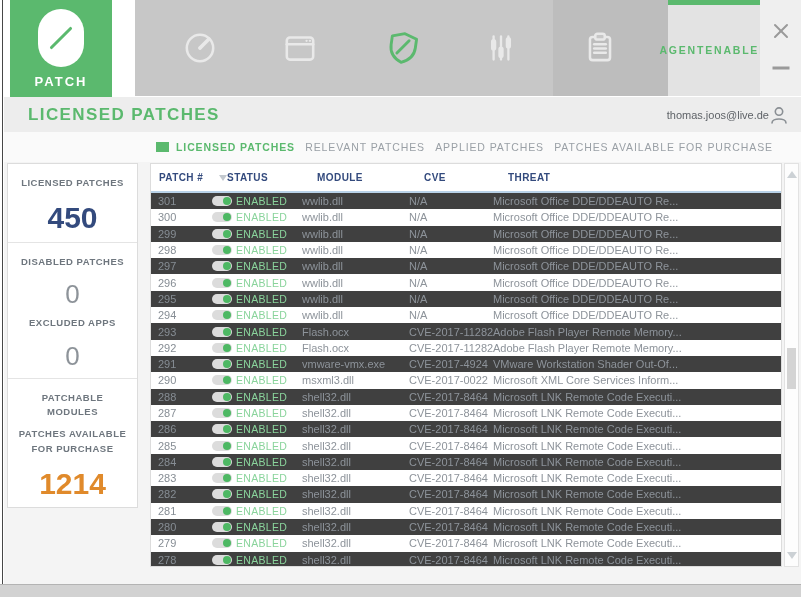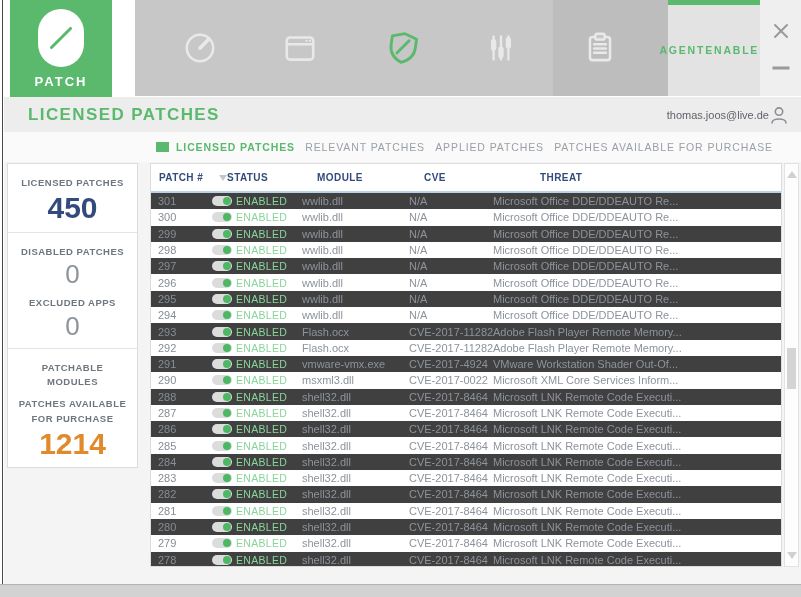--- a/index.html
+++ b/index.html
@@ -50,37 +50,37 @@
   
   #content-bg{position:absolute;left:4px;top:162px;width:797px;height:422px;background:#f4f4f4;}
 
   
   #sidebar-card{position:absolute;left:7px;top:163px;width:131px;background:#fff;
     border:1px solid #dcdcdc;box-sizing:border-box;}
   .sb-section{border-bottom:1px solid #e4e4e4;padding:4px 0 8px 0;}
   .sb-section:last-child{border-bottom:none;}
   .stat{text-align:center;padding-top:8px;}
   .stat .lbl{font-size:9.5px;font-weight:bold;letter-spacing:.5px;color:#6e767e;line-height:1.5;padding:0 8px;}
-  .stat .val{line-height:1.05;margin-top:2px;}
+  .stat .val{line-height:1.05;margin-top:12px;}
   .val.navy{color:var(--navy);font-size:30px;font-weight:bold;}
   .val.gray{color:#8d9399;font-size:26px;font-weight:normal;}
   .val.orange{color:var(--orange);font-size:25px;font-weight:bold;}
   .val.orange.big{font-size:30px;}
 
   
   #table-card{position:absolute;left:150px;top:163px;width:632px;height:404px;background:#fff;
     border:1px solid #dcdcdc;box-sizing:border-box;overflow:hidden;}
   #thead{height:29px;border-bottom:2px solid #b9d2e8;box-sizing:border-box;display:flex;align-items:center;
     font-size:10px;font-weight:bold;color:var(--navy);letter-spacing:.4px;background:#fff;}
   .hc{white-space:nowrap;box-sizing:border-box;}
   .hc1{flex:0 0 61px;padding-left:8px;display:flex;align-items:center;gap:16px;}
   .hc2{flex:0 0 90px;}
   .hc3{flex:0 0 107px;}
   .hc4{flex:0 0 84px;}
-  .hc5{flex:1 1 auto;margin-left:32px;}
+  .hc5{flex:1 1 auto;}
   .sort-tri{width:0;height:0;border-left:4px solid transparent;border-right:4px solid transparent;
     border-top:6px solid #c2c8ce;display:inline-block;}
   #tbody{display:flex;flex-direction:column;}
   .trow{height:16.3px;display:flex;align-items:center;font-size:11px;color:#8d939a;cursor:default;}
   .trow.odd{background:#404040;}
   .tc{white-space:nowrap;overflow:hidden;box-sizing:border-box;}
   .tc-patch{flex:0 0 61px;padding-left:7px;color:#868d94;}
   .tc-status{flex:0 0 90px;display:flex;align-items:center;gap:4px;}
   .tc-module{flex:0 0 107px;}
   .tc-cve{flex:0 0 84px;}

